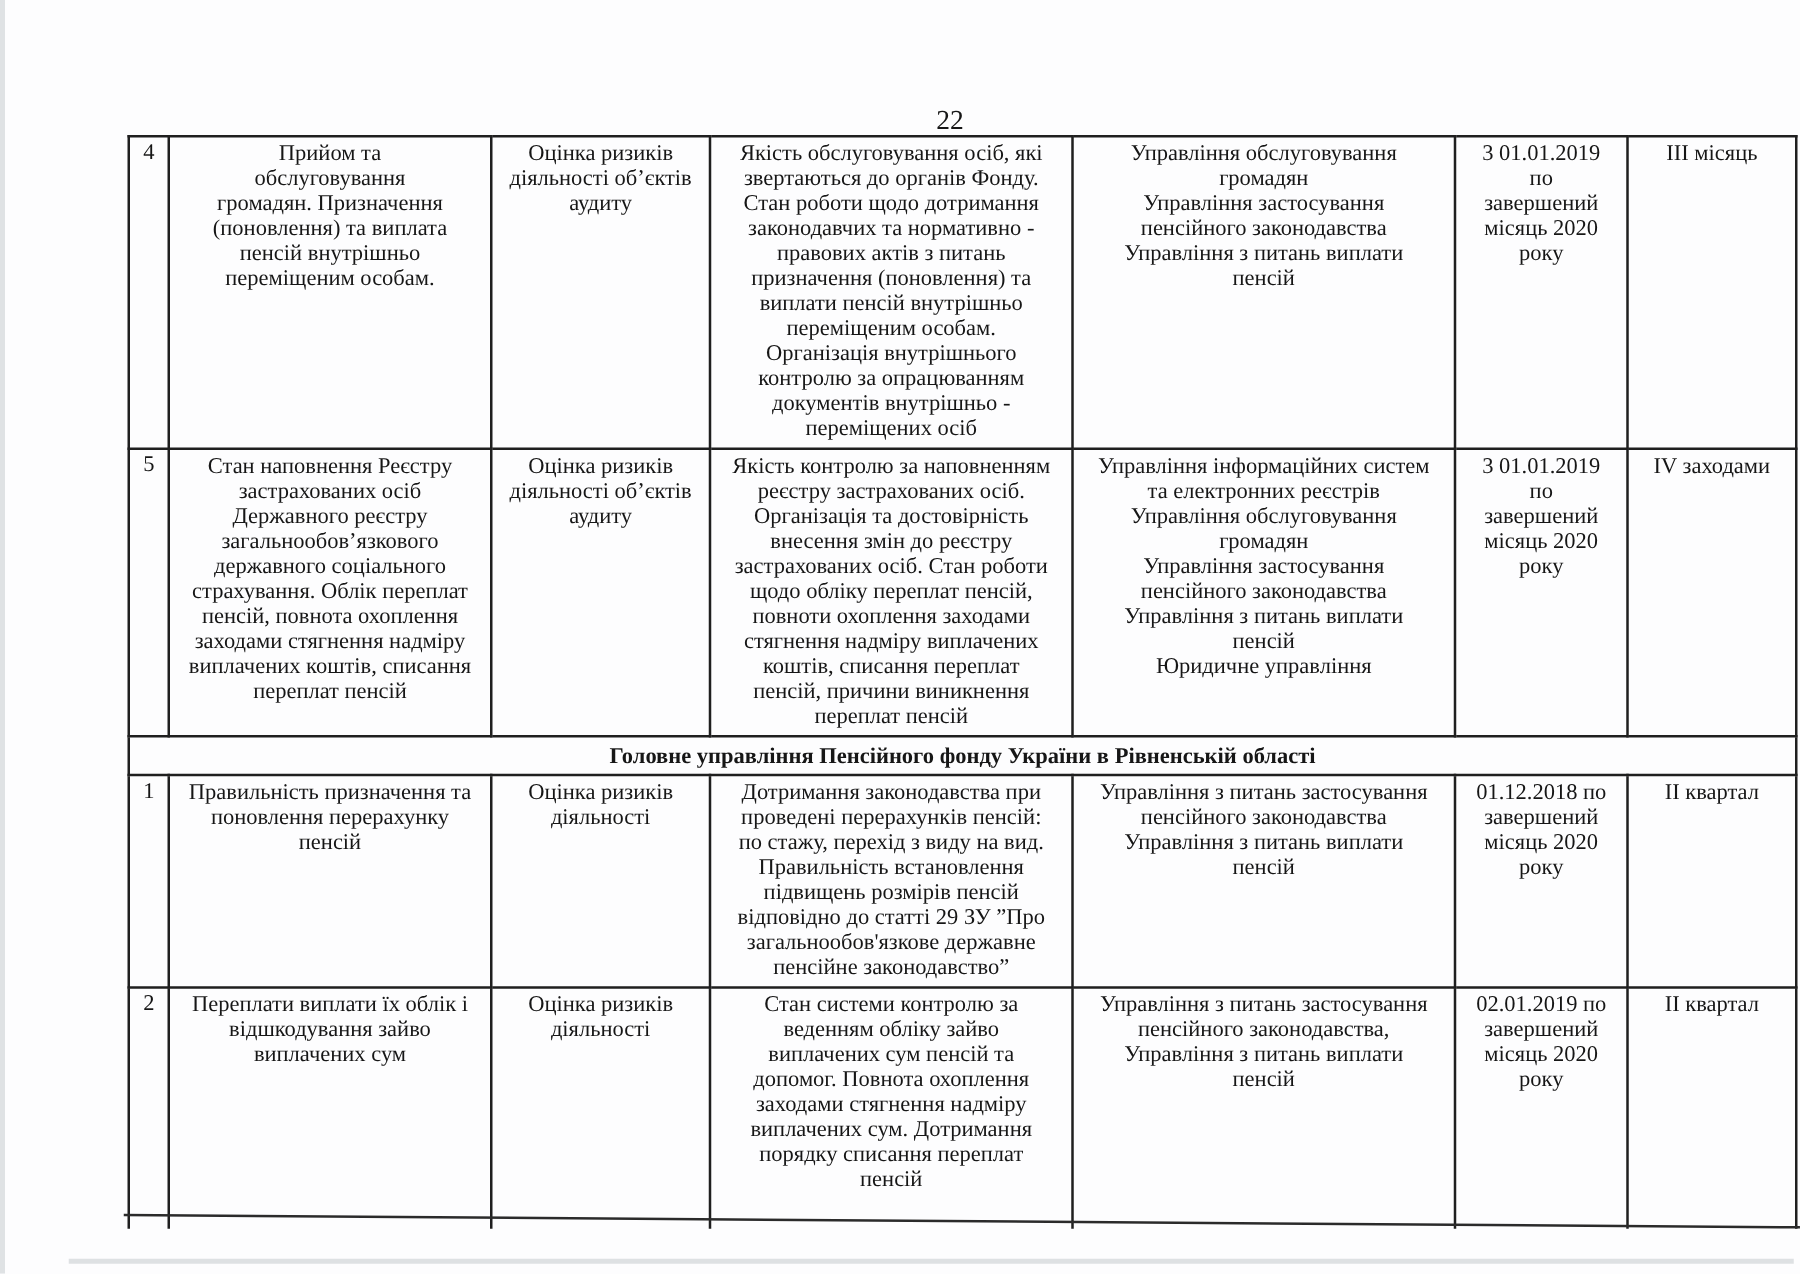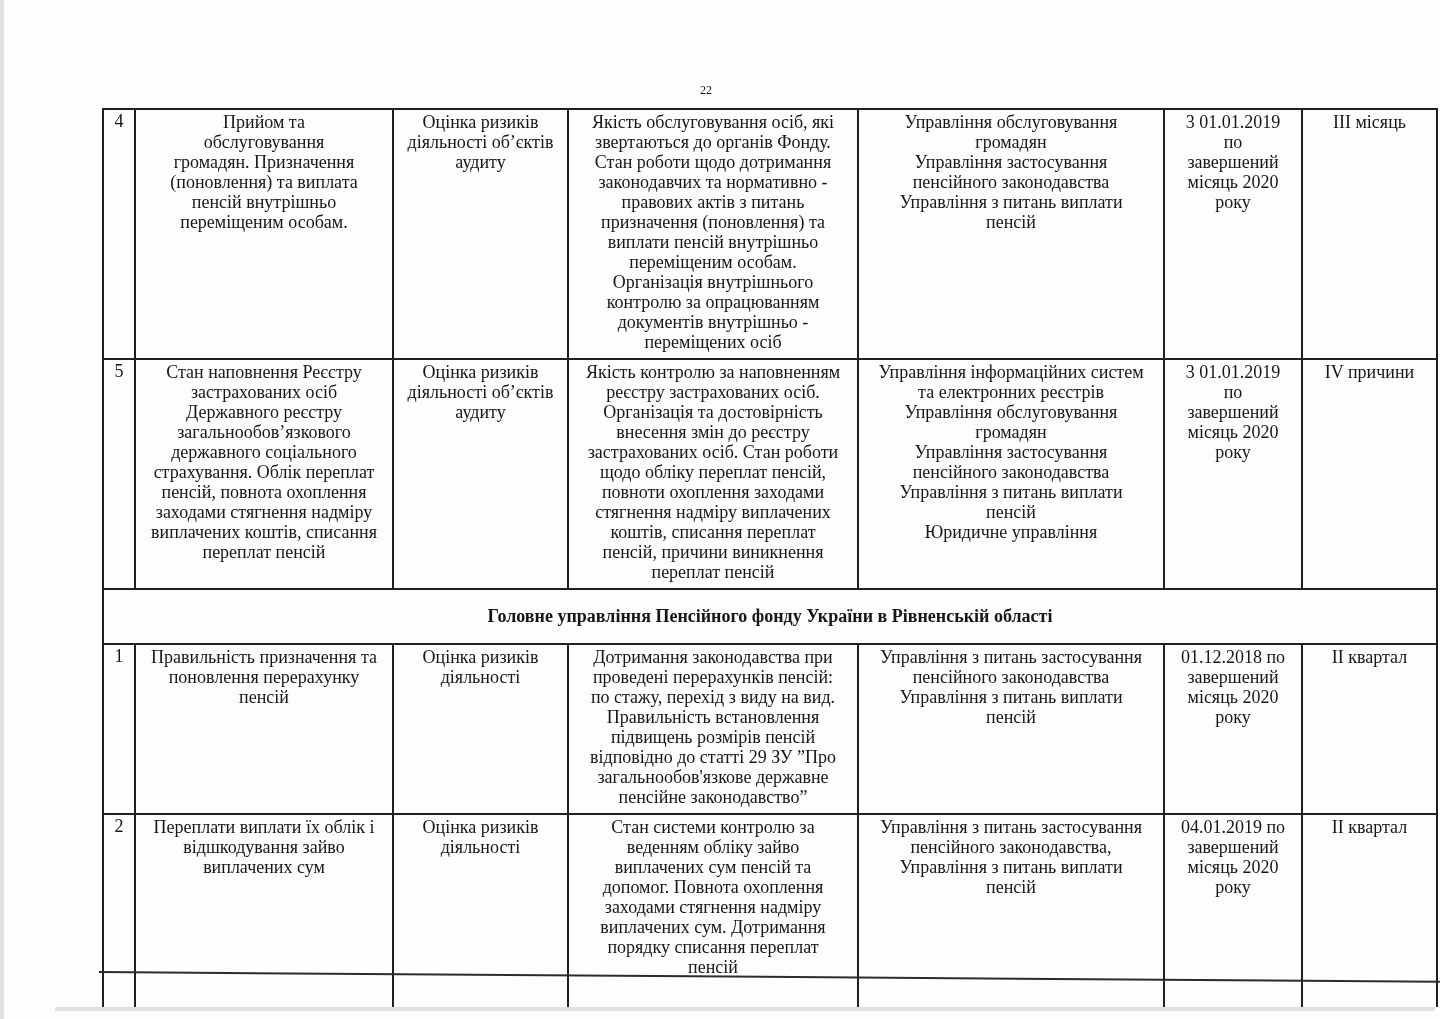--- a/index.html
+++ b/index.html
@@ -9,22 +9,22 @@
     font-family: "Liberation Serif", "DejaVu Serif", serif;
     color: #161616;
     position: relative;
     overflow: hidden;
   }
   .page { position: absolute; inset: 0; }
 
   .page-number {
     position: absolute;
     top: 83px; left: 700px; width: 120px;
-    text-align: left;
-    font-size: 12px;
+    text-align: center;
+    font-size: 22px;
   }
 
   table.audit-plan {
     position: absolute;
     left: 102px; top: 108px;
     width: 1334px;
     table-layout: fixed;
     border-collapse: collapse;
     border: 2px solid #1f1f1f;
     border-bottom: none;
@@ -44,21 +44,21 @@
   .r-4 { height: 250px; }
   .r-5 { height: 230px; }
   .r-sect { height: 24px; }
   .r-1 { height: 170px; }
   .r-2 { height: 193px; }
 
   td.c-num { padding: 1px 2px; }
   td.c-sect {
     font-weight: bold;
     line-height: 21px;
-    padding: 16px 4px;
+    padding: 4px 4px;
     white-space: normal;
   }
 
   
   .scan-left-edge {
     position: absolute; left: 0; top: 0;
     width: 4px; height: 1019px;
     background: #dfe2e4;
   }
   .scan-bottom-slant {
@@ -162,21 +162,21 @@
 Управління застосування
 пенсійного законодавства
 Управління з питань виплати
 пенсій
 Юридичне управління</td>
         <td class="c-period">3 01.01.2019
 по
 завершений
 місяць 2020
 року</td>
-        <td class="c-term">IV причини</td>
+        <td class="c-term">IV заходами</td>
       </tr>
       <tr class="r-sect">
         <td class="c-sect" colspan="7">Головне управління Пенсійного фонду України в Рівненській області</td>
       </tr>
       <tr class="r-1">
         <td class="c-num">1</td>
         <td class="c-topic">Правильність призначення та
 поновлення перерахунку
 пенсій</td>
         <td class="c-type">Оцінка ризиків
@@ -211,21 +211,21 @@
 виплачених сум пенсій та
 допомог. Повнота охоплення
 заходами стягнення надміру
 виплачених сум. Дотримання
 порядку списання переплат
 пенсій</td>
         <td class="c-units">Управління з питань застосування
 пенсійного законодавства,
 Управління з питань виплати
 пенсій</td>
-        <td class="c-period">04.01.2019 по
+        <td class="c-period">02.01.2019 по
 завершений
 місяць 2020
 року</td>
         <td class="c-term">ІІ квартал</td>
       </tr>
     </tbody>
   </table>
 
   <div class="scan-bottom-slant"></div>
   <div class="scan-left-edge"></div>

